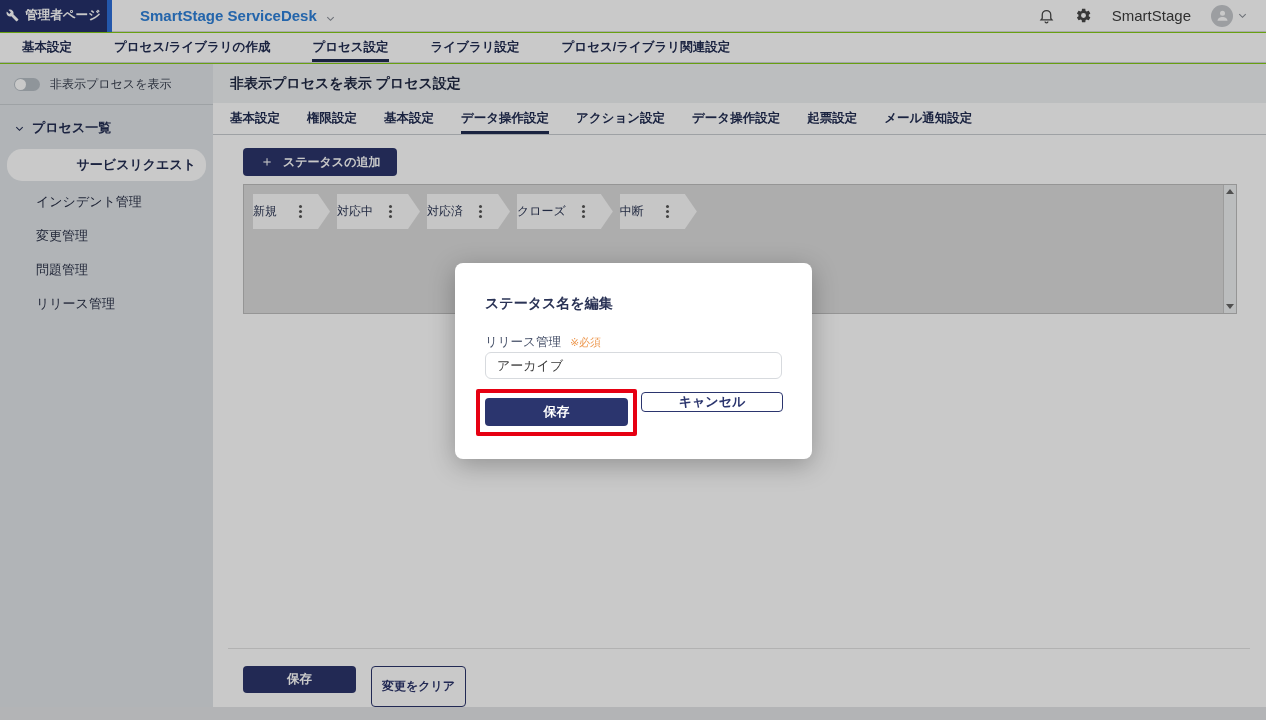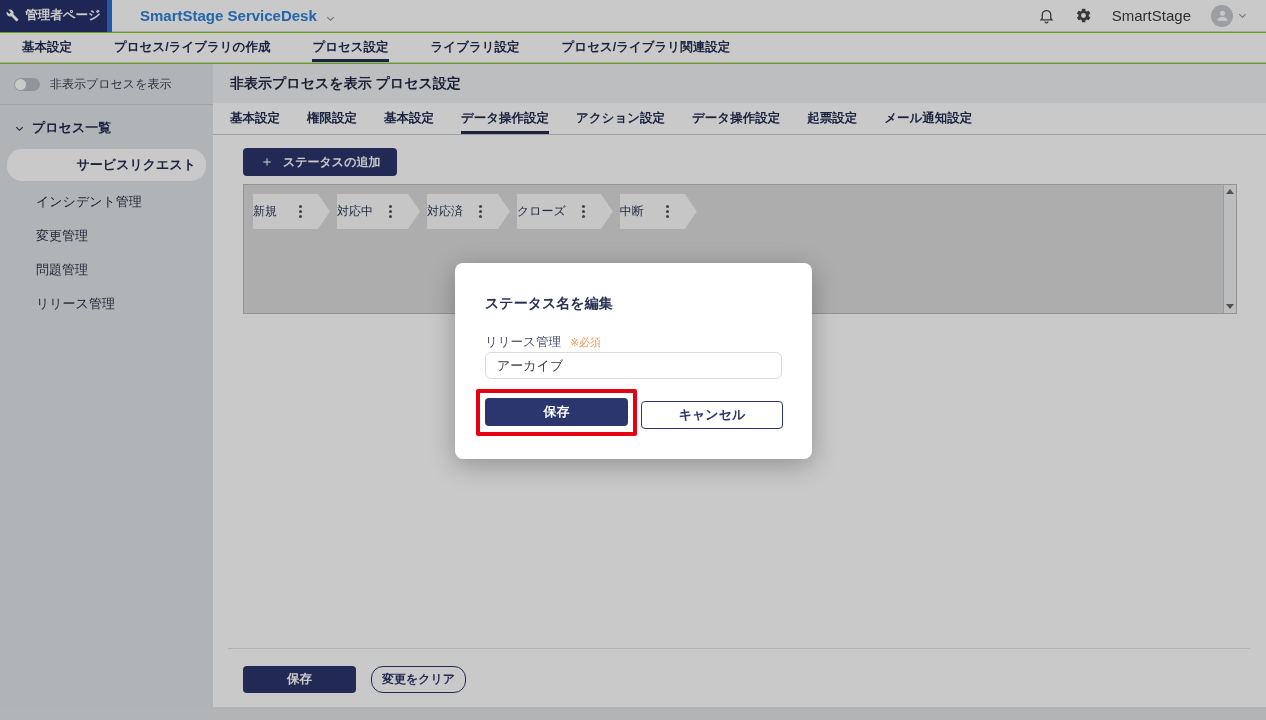--- a/index.html
+++ b/index.html
@@ -55,34 +55,34 @@
   .chev-row { display:flex; gap:7px; padding:9px 0 0 9px; }
   .chev { height:35px; background:#fbfbfb; display:flex; align-items:center; gap:16px; padding:0 24px 0 0; clip-path:polygon(0% 0%, calc(100% - 12px) 0%, 100% 50%, calc(100% - 12px) 100%, 0% 100%); cursor:pointer; }
   .chev-label { font-size:12px; color:#2c3654; min-width:30px; }
   .kebab { width:3px; height:3px; border-radius:50%; background:#555; box-shadow:0 -5px 0 #555, 0 5px 0 #555; margin-right:4px; cursor:pointer; }
   .vscroll { position:absolute; right:0; top:0; bottom:0; width:13px; background:#eef0f1; border-left:1px solid #c6c6c6; display:flex; flex-direction:column; justify-content:space-between; align-items:center; padding:4px 0; }
   .arr-up { width:0; height:0; border-left:4px solid transparent; border-right:4px solid transparent; border-bottom:5px solid #666; }
   .arr-dn { width:0; height:0; border-left:4px solid transparent; border-right:4px solid transparent; border-top:5px solid #666; }
 
   .bottom-divider { position:absolute; left:15px; right:16px; top:584px; border-top:1px solid #e2e2e2; }
   .save-btn { position:absolute; left:30px; top:602px; width:113px; height:27px; background:#2c356b; color:#fff; border:none; border-radius:4px; font-size:12.5px; font-weight:bold; cursor:pointer; font-family:inherit; }
-  .clear-btn { position:absolute; left:158px; top:602px; width:95px; height:27px; background:#fff; color:#2c356b; border:1px solid #2c356b; border-radius:12px; font-size:12px; font-weight:bold; cursor:pointer; font-family:inherit; }
+  .clear-btn { position:absolute; left:158px; top:602px; width:95px; height:41px; background:#fff; color:#2c356b; border:1px solid #2c356b; border-radius:4px; font-size:12px; font-weight:bold; cursor:pointer; font-family:inherit; }
 
   .footer-strip { position:absolute; left:0; bottom:0; width:1266px; height:13px; background:#e4e5e7; }
 
   
   .overlay { position:absolute; inset:0; background:rgba(0,0,0,0.21); z-index:10; }
   .modal { position:absolute; left:455px; top:263px; width:357px; height:196px; background:#fff; border-radius:8px; box-shadow:0 6px 26px rgba(0,0,0,0.28); z-index:20; }
   .modal-title { position:absolute; left:30px; top:32px; font-size:14px; font-weight:bold; color:#2a3356; }
   .field-label-row { position:absolute; left:30px; top:71px; display:flex; align-items:center; gap:9px; }
   .field-label { font-size:12.5px; color:#49536b; }
   .required { font-size:11px; color:#ee9b54; }
   .modal-input { position:absolute; left:30px; top:89px; width:297px; height:27px; border:1px solid #d7dade; border-radius:6px; font-size:13px; color:#3a3a3a; padding:0 11px; font-family:inherit; outline:none; }
   .modal-save { position:absolute; left:30px; top:135px; width:143px; height:28px; background:#2b356e; color:#fff; border:none; border-radius:4px; font-size:13px; font-weight:bold; cursor:pointer; font-family:inherit; }
-  .modal-cancel { position:absolute; left:186px; top:138px; width:142px; height:28px; background:#fff; color:#2b356e; border:1.5px solid #2b356e; border-radius:4px; font-size:13px; font-weight:bold; cursor:pointer; font-family:inherit; }
+  .modal-cancel { position:absolute; left:186px; top:129px; width:142px; height:20px; background:#fff; color:#2b356e; border:1.5px solid #2b356e; border-radius:4px; font-size:13px; font-weight:bold; cursor:pointer; font-family:inherit; }
   .highlight-box { position:absolute; left:21px; top:126px; width:161px; height:47px; border:4px solid #e60012; border-radius:2px; z-index:30; pointer-events:none; }
 </style>
 </head>
 <body>
 
 <div class="app">
 
   <div class="header">
     <div class="brand">
       <svg viewBox="0 0 24 24">

